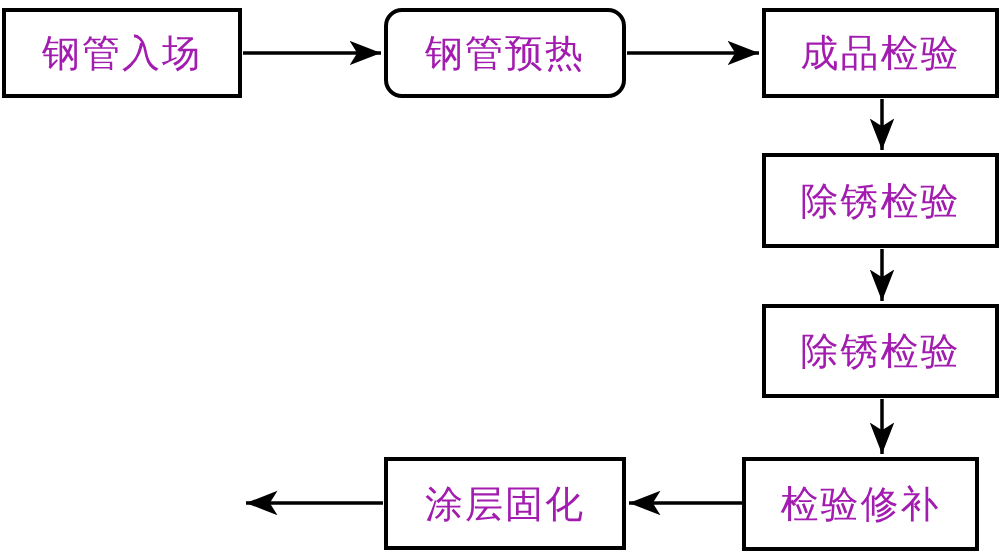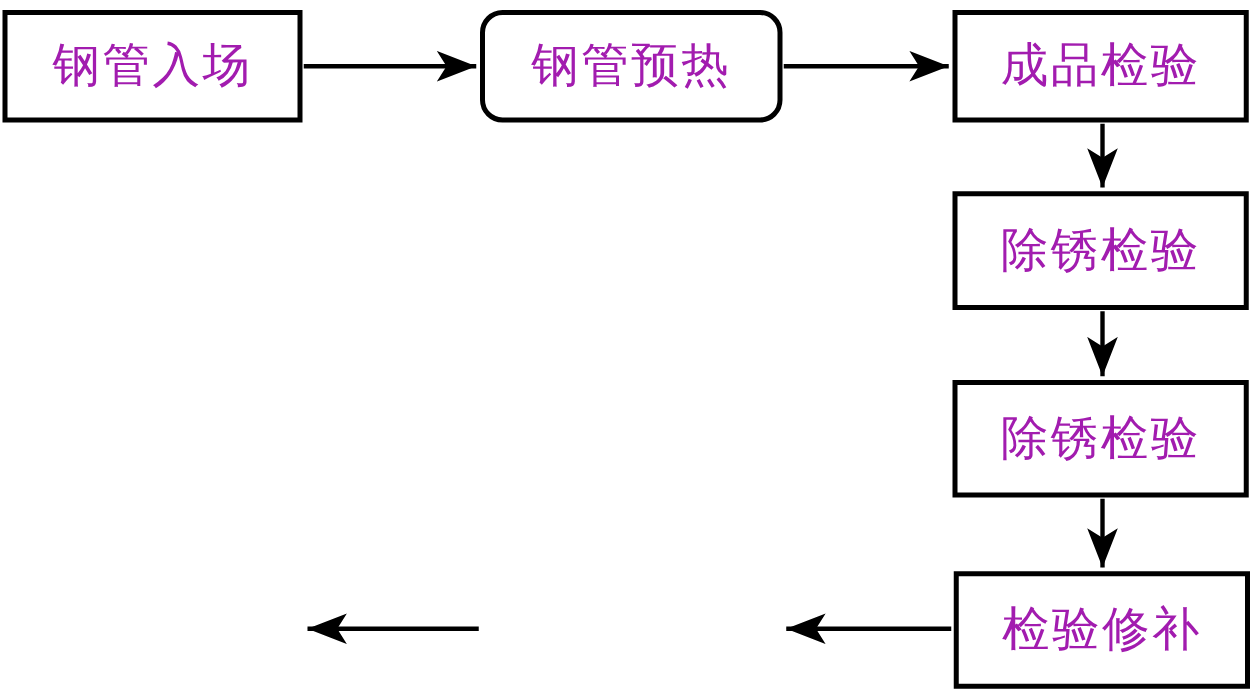--- a/index.html
+++ b/index.html
@@ -27,21 +27,21 @@
     letter-spacing: 2px;
     color: #a21caf;
     line-height: 1;
     white-space: nowrap;
   }
   #n1 { left: 2px;   top: 8px;   width: 240px; height: 90px; }
   #n2 { left: 384px; top: 8px;   width: 242px; height: 90px; border-radius: 18px; }
   #n3 { left: 762px; top: 8px;   width: 237px; height: 90px; }
   #n4 { left: 762px; top: 153px; width: 237px; height: 95px; align-items: center; }
   #n5 { left: 762px; top: 304px; width: 237px; height: 94px; }
-  #n6 { left: 763px; top: 457px; width: 237px; height: 94px; }
+  #n6 { left: 742px; top: 457px; width: 237px; height: 94px; }
   #n7 { left: 384px; top: 457px; width: 242px; height: 93px; }
   #n8 { left: 2px;   top: 457px; width: 241px; height: 93px; }
   #edges {
     position: absolute;
     left: 0; top: 0;
     width: 1005px;
     height: 557px;
     pointer-events: none;
   }
   #edges line {
@@ -80,14 +80,17 @@
   </div>
   <div id="n4" class="node">
     <span>除锈检验</span>
   </div>
   <div id="n5" class="node">
     <span>除锈检验</span>
   </div>
   <div id="n6" class="node">
     <span>检验修补</span>
   </div>
+  <div id="n7" class="node">
+    <span>涂层固化</span>
+  </div>
 
 </div>
 
 </body></html>

